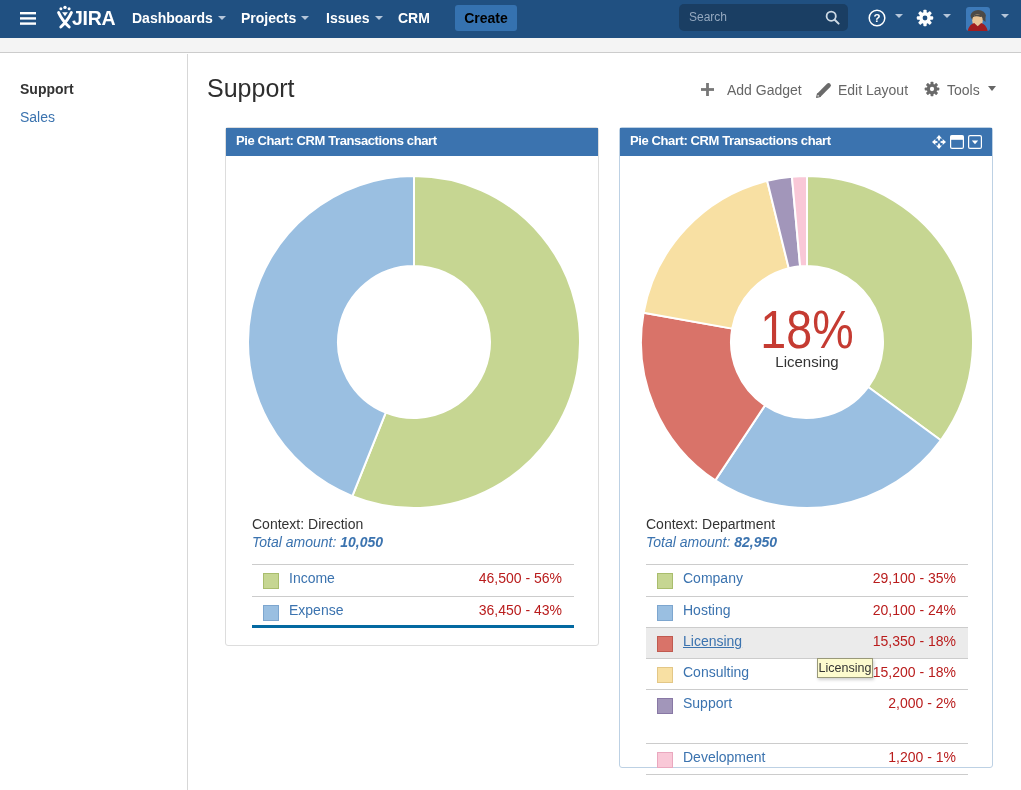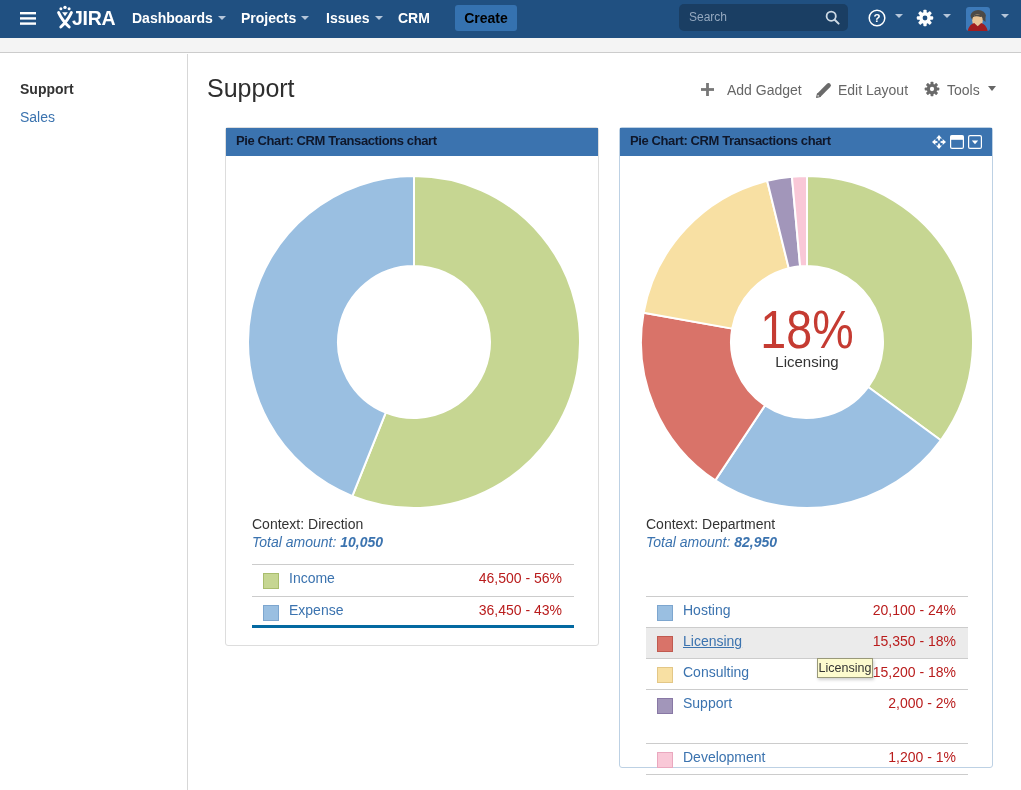--- a/index.html
+++ b/index.html
@@ -4,21 +4,21 @@
 <style>
 * { margin:0; padding:0; box-sizing:border-box; }
 html,body { width:1021px; height:790px; background:#fff; font-family:"Liberation Sans",sans-serif; overflow:hidden; }
 .abs { position:absolute; }
 #navbar { position:absolute; left:0; top:0; width:1021px; height:40px; background:#205081; border-bottom:2px solid #1c4668; }
 .navitem { position:absolute; top:0; height:36px; line-height:36px; color:#fff; font-size:14px; font-weight:bold; }
 .caret { display:inline-block; width:0; height:0; border-left:4px solid transparent; border-right:4px solid transparent; border-top:4px solid #b5c6da; vertical-align:middle; margin-left:5px; margin-top:-2px; }
 #strip { position:absolute; left:0; top:38px; width:1021px; height:15px; background:#f4f4f4; border-bottom:1px solid #cccccc; }
 #sidebar-divider { position:absolute; left:187px; top:54px; width:1px; height:736px; background:#d7d7d7; }
 .gadget { position:absolute; background:#fff; }
-.ghead { position:absolute; left:0; top:0; right:0; height:28px; background:#3b73af; color:#0f172a; font-size:13px; font-weight:bold; line-height:26px; letter-spacing:-0.4px; padding-left:10px; }
+.ghead { position:absolute; left:0; top:0; right:0; height:28px; background:#3b73af; color:#ffffff; font-size:13px; font-weight:bold; line-height:26px; letter-spacing:-0.4px; padding-left:10px; }
 .lrow { position:absolute; left:26px; width:322px; height:32px; border-top:1px solid #cccccc; }
 .sw { position:absolute; left:11px; top:8px; width:16px; height:16px; }
 .lbl { position:absolute; left:37px; top:5px; font-size:14px; color:#3b73af; }
 .val { position:absolute; right:12px; top:5px; font-size:14px; color:#b91c1c; }
 .ctx { position:absolute; font-size:14px; color:#333; }
 .tot { position:absolute; font-size:14px; color:#3b73af;font-style:italic; }
 </style>
 </head>
 <body>
 <div id="navbar">
@@ -179,20 +179,25 @@
       <path d="M6.60,140.76 A166,166 0 0 1 130.16,8.85 L151.76,96.22 A76,76 0 0 0 95.19,156.61 Z" fill="#f8e0a3"></path>
       <path d="M130.16,8.85 A166,166 0 0 1 154.93,4.69 L163.10,94.31 A76,76 0 0 0 151.76,96.22 Z" fill="#a296ba"></path>
       <path d="M154.93,4.69 A166,166 0 0 1 170.00,4.00 L170.00,94.00 A76,76 0 0 0 163.10,94.31 Z" fill="#f9c8d7"></path>
     </g>
     <circle cx="170" cy="170" r="76" fill="#fff"></circle>
   </svg>
   <div class="abs" style="left:0;top:171px;width:374px;text-align:center;font-size:53px;color:#c53b32;transform:scaleX(0.88);">18%</div>
   <div class="abs" style="left:0;top:225px;width:374px;text-align:center;font-size:15px;color:#333;">Licensing</div>
   <div class="ctx" style="left:26px;top:388px;">Context: Department</div>
   <div class="tot" style="left:26px;top:406px;">Total amount: <b>82,950</b></div>
+  <div class="lrow" style="top:436px;">
+    <div class="sw" style="background:#c6d692;border:1px solid #a9bd6d;"></div>
+    <div class="lbl">Company</div>
+      <div class="val">29,100 - 35%</div>
+  </div>
   <div class="lrow" style="top:468px;height:31px;">
     <div class="sw" style="background:#9abfe1;border:1px solid #7da6cf;"></div>
     <div class="lbl">Hosting</div>
       <div class="val">20,100 - 24%</div>
   </div>
   <div class="lrow" style="top:499px;height:31px;background:#ebebeb;">
     <div class="sw" style="background:#d97369;border:1px solid #c05a50;"></div>
     <div class="lbl" style="text-decoration:underline;">Licensing</div>
       <div class="val">15,350 - 18%</div>
   </div>

